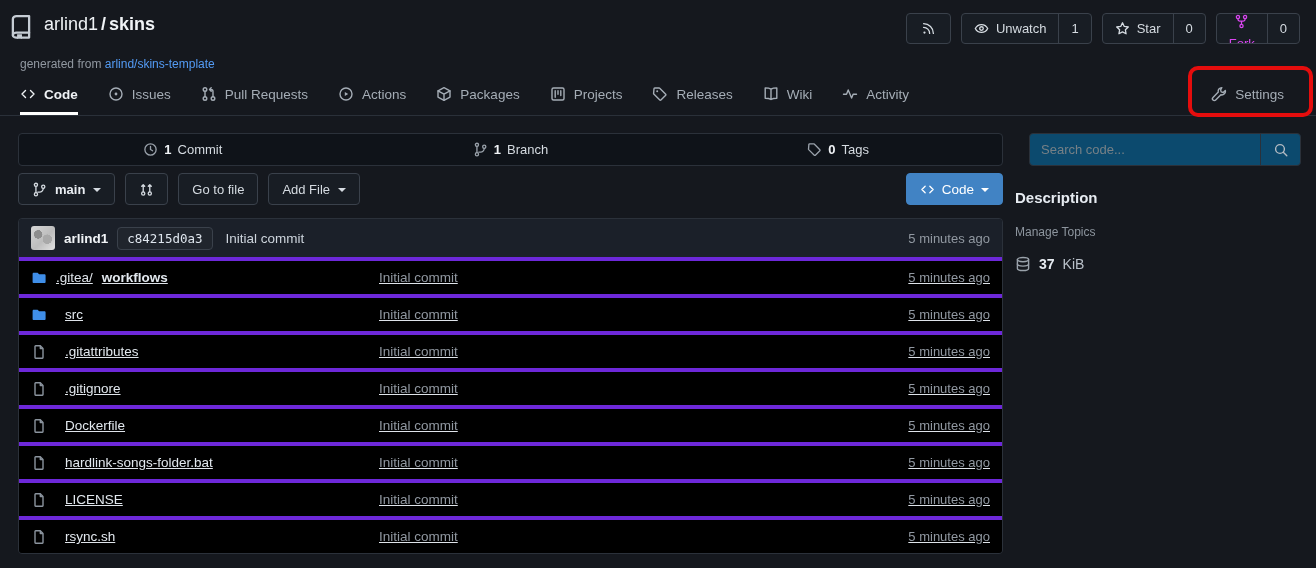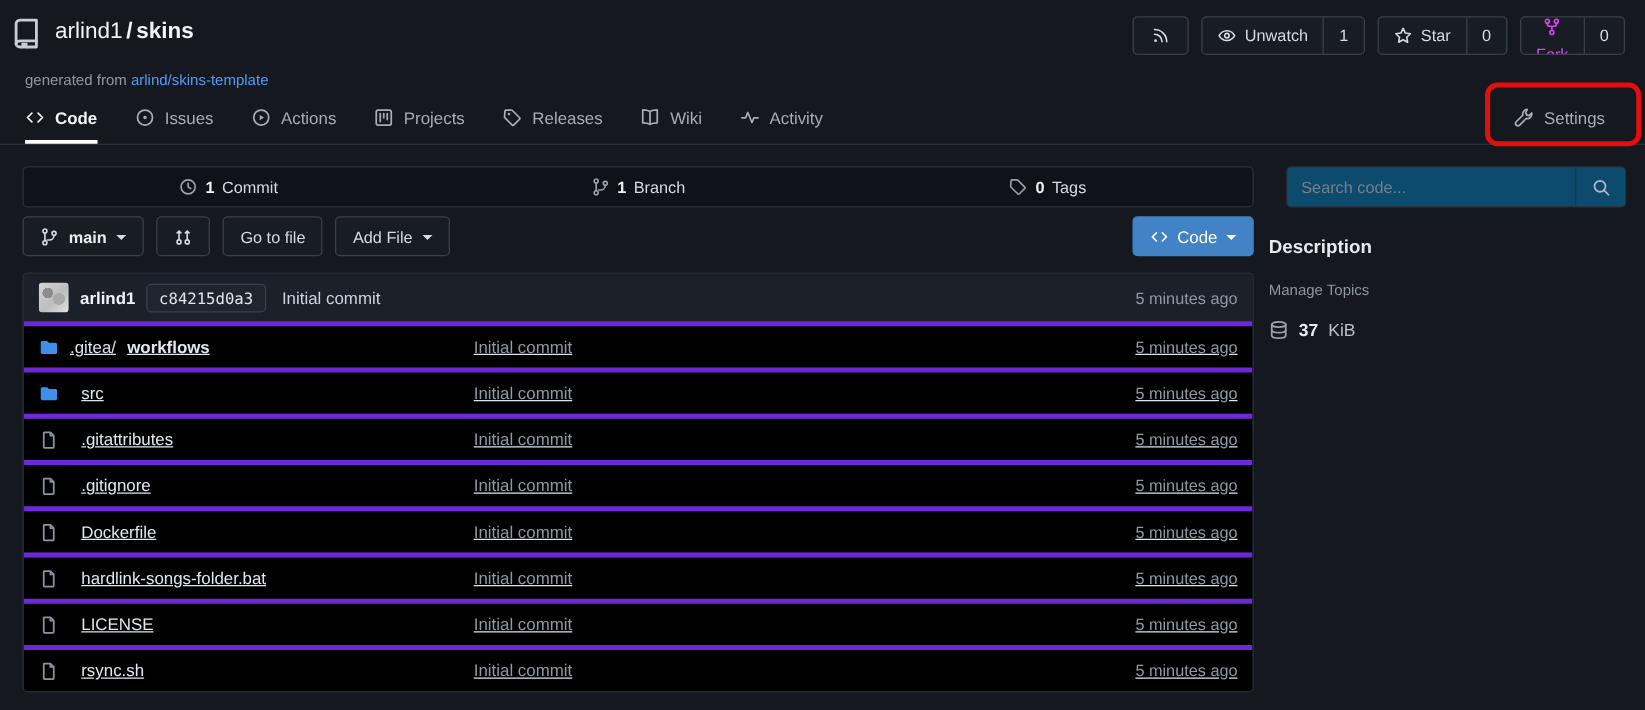--- a/index.html
+++ b/index.html
@@ -191,25 +191,45 @@
       <svg width="16" height="16" viewBox="0 0 16 16" class="ic">
           <circle cx="8" cy="8" r="6"></circle>
           <circle cx="8" cy="8" r="1.4" fill="currentColor" stroke="none"></circle>
         </svg>
     </span>
     <span>Issues</span>
   </div>
   <div class="tab">
     <span>
       <svg width="16" height="16" viewBox="0 0 16 16" class="ic">
+        <circle cx="4" cy="3.5" r="1.8"></circle>
+          <circle cx="4" cy="12.5" r="1.8"></circle>
+          <circle cx="12" cy="12.5" r="1.8"></circle>
+        <path d="M4 5.4v5.3M8.6 3.5H10a2 2 0 0 1 2 2v5.2M10.2 1.8 8.5 3.5l1.7 1.7"></path>
+      </svg>
+    </span>
+    <span>Pull Requests</span>
+  </div>
+  <div class="tab">
+    <span>
+      <svg width="16" height="16" viewBox="0 0 16 16" class="ic">
           <circle cx="8" cy="8" r="6"></circle>
           <path d="M6.8 5.9v4.2L10.2 8z" fill="currentColor" stroke="none"></path>
         </svg>
     </span>
     <span>Actions</span>
+  </div>
+  <div class="tab">
+    <span>
+      <svg width="16" height="16" viewBox="0 0 16 16" class="ic">
+        <path d="M8 1.7 14 4.9v6.2L8 14.3 2 11.1V4.9z"></path>
+          <path d="M2 4.9l6 3.2 6-3.2M8 8.1v6.2"></path>
+      </svg>
+    </span>
+    <span>Packages</span>
   </div>
   <div class="tab">
     <span>
       <svg width="16" height="16" viewBox="0 0 16 16" class="ic">
         <rect x="2" y="2" width="12" height="12" rx="1.5"></rect>
           <path d="M5.2 4.8v6.4M8 4.8v3.4M10.8 4.8v4.8"></path>
       </svg>
     </span>
     <span>Projects</span>
   </div>

